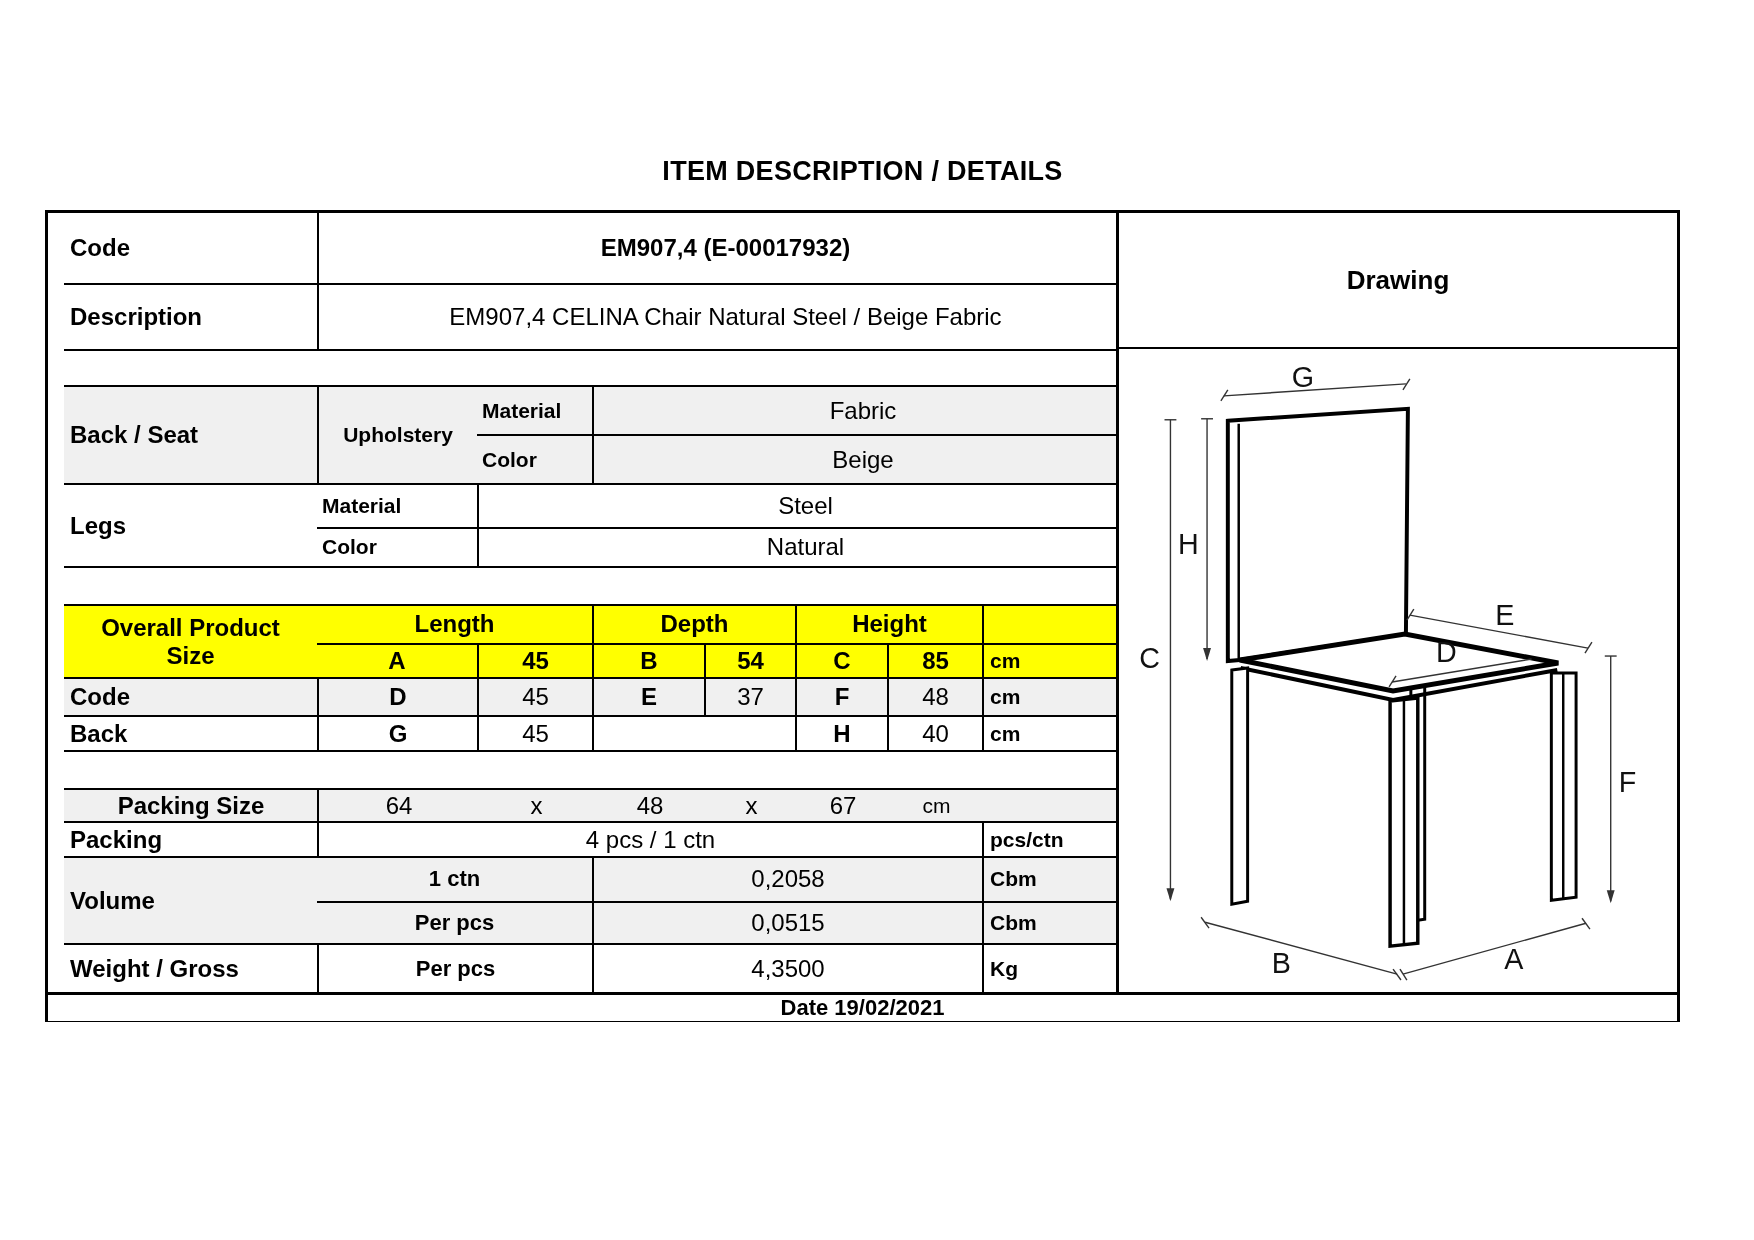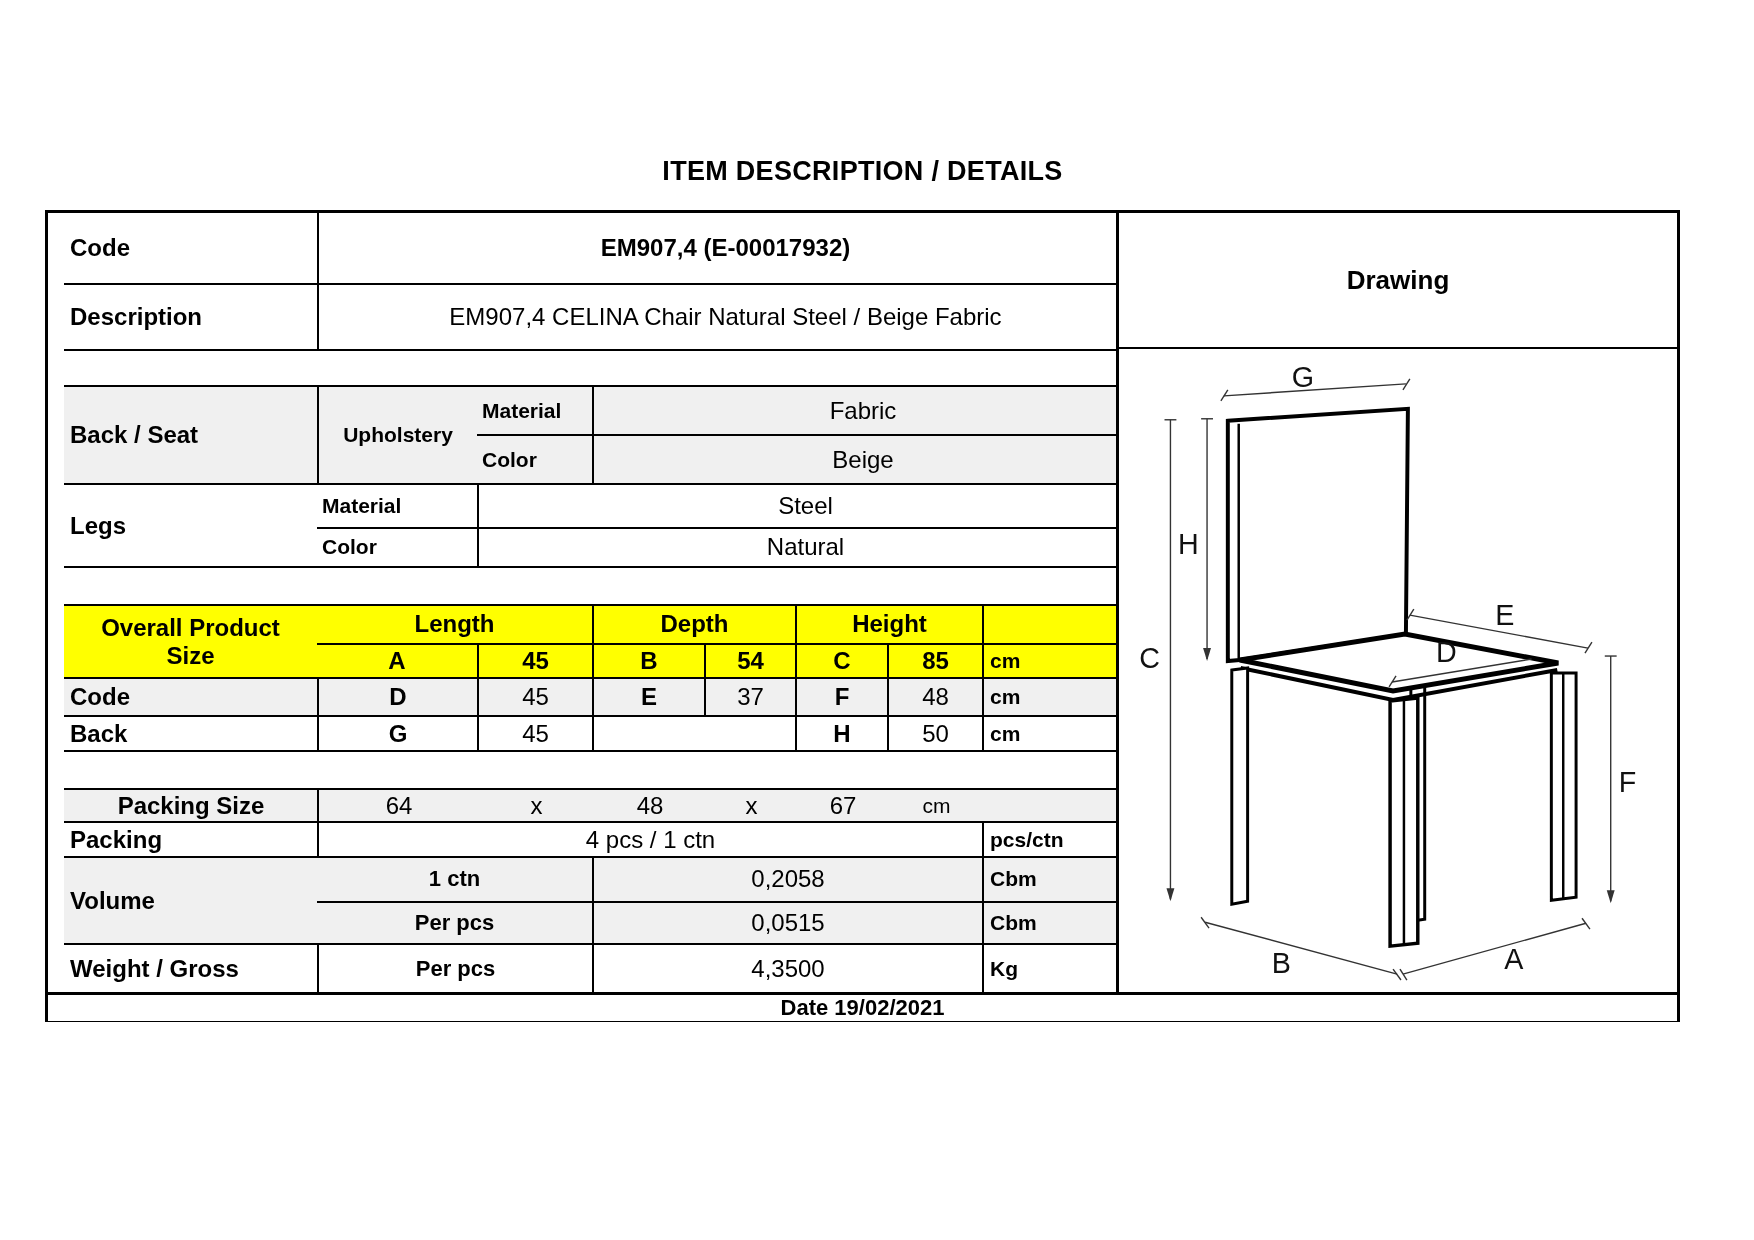--- a/index.html
+++ b/index.html
@@ -125,21 +125,21 @@
         <div class="c reg gray" style="width:95px;">48</div>
         <div class="c gray unit" style="width:150px;">cm</div>
       </div>
 
       <div class="lrow" style="top:502px;height:35px;">
         <div class="c lab" style="width:253px;">Back</div>
         <div class="c bold" style="width:160px;">G</div>
         <div class="c reg" style="width:115px;">45</div>
         <div class="c" style="width:203px;"></div>
         <div class="c bold" style="width:92px;">H</div>
-        <div class="c reg" style="width:95px;">50</div>
+        <div class="c reg" style="width:95px;">40</div>
         <div class="c unit" style="width:150px;">cm</div>
       </div>
 
       <div class="lrow spacer" style="top:537px;height:38px;"></div>
 
       <div class="lrow gray" style="top:575px;height:33px;">
         <div class="c gray bold ctr" style="width:253px;">Packing Size</div>
         <div class="c gray reg" style="width:815px;justify-content:flex-start;">
           <span class="pk-span" style="width:160px;">64</span>
           <span class="pk-span" style="width:115px;">x</span>

